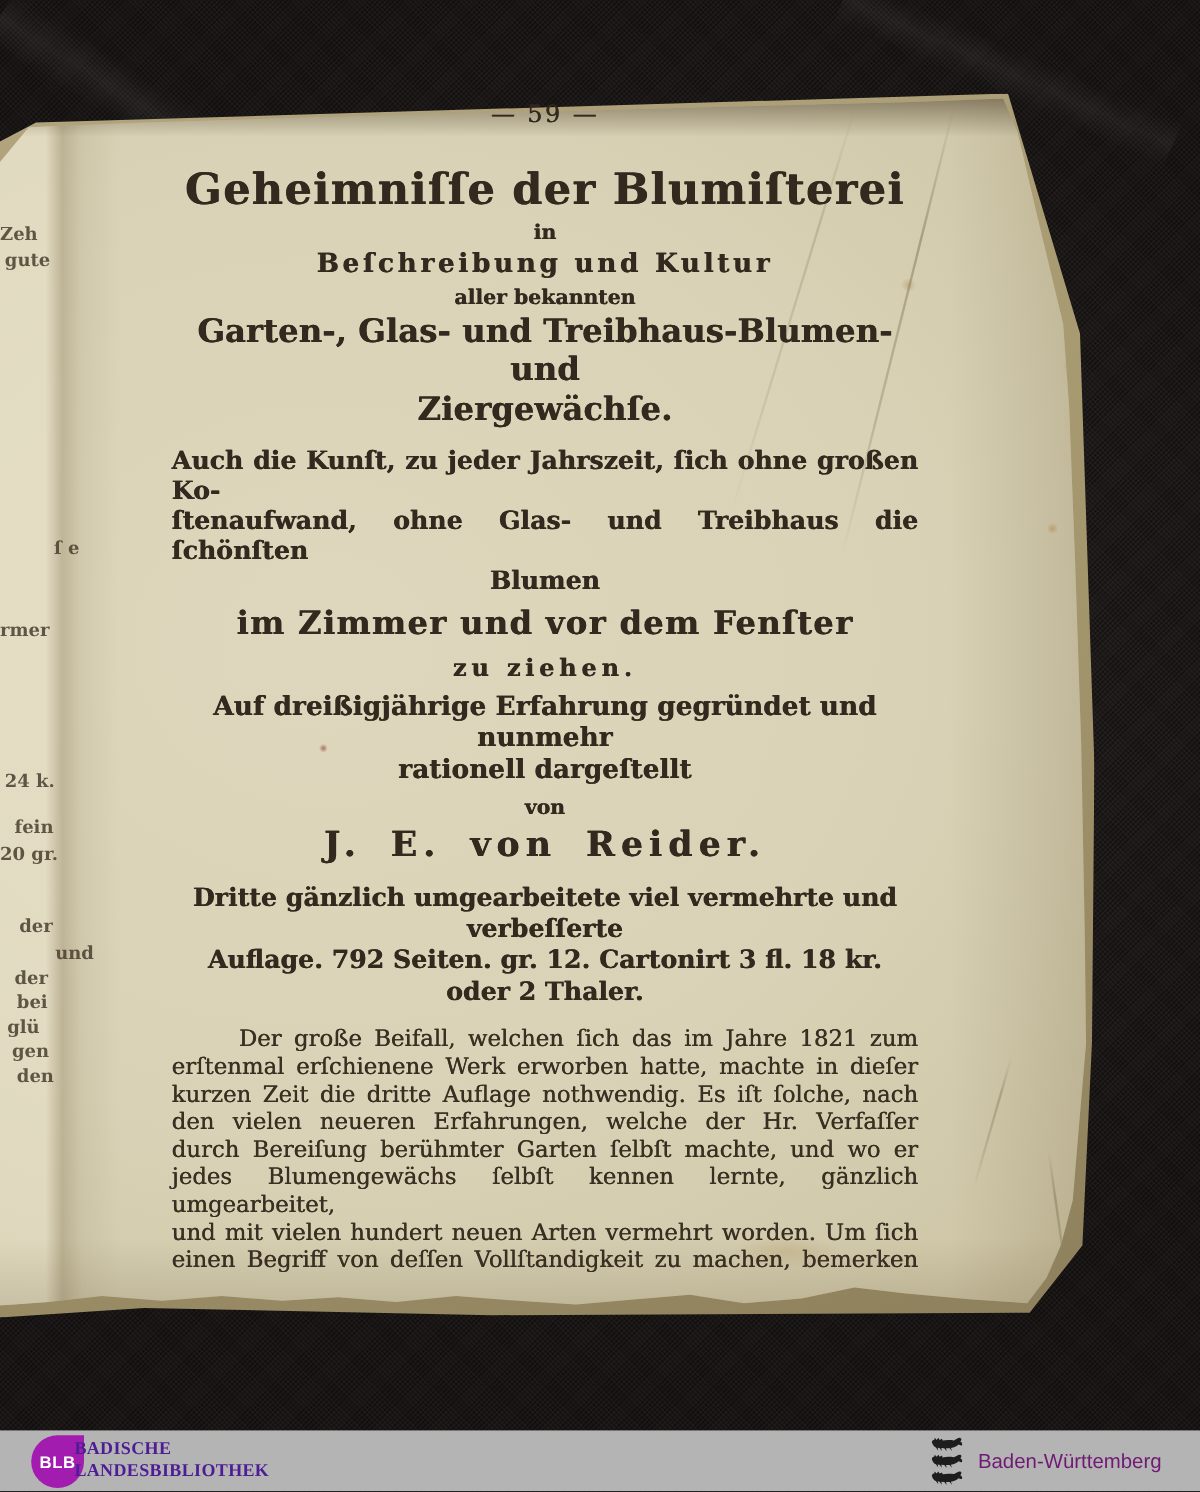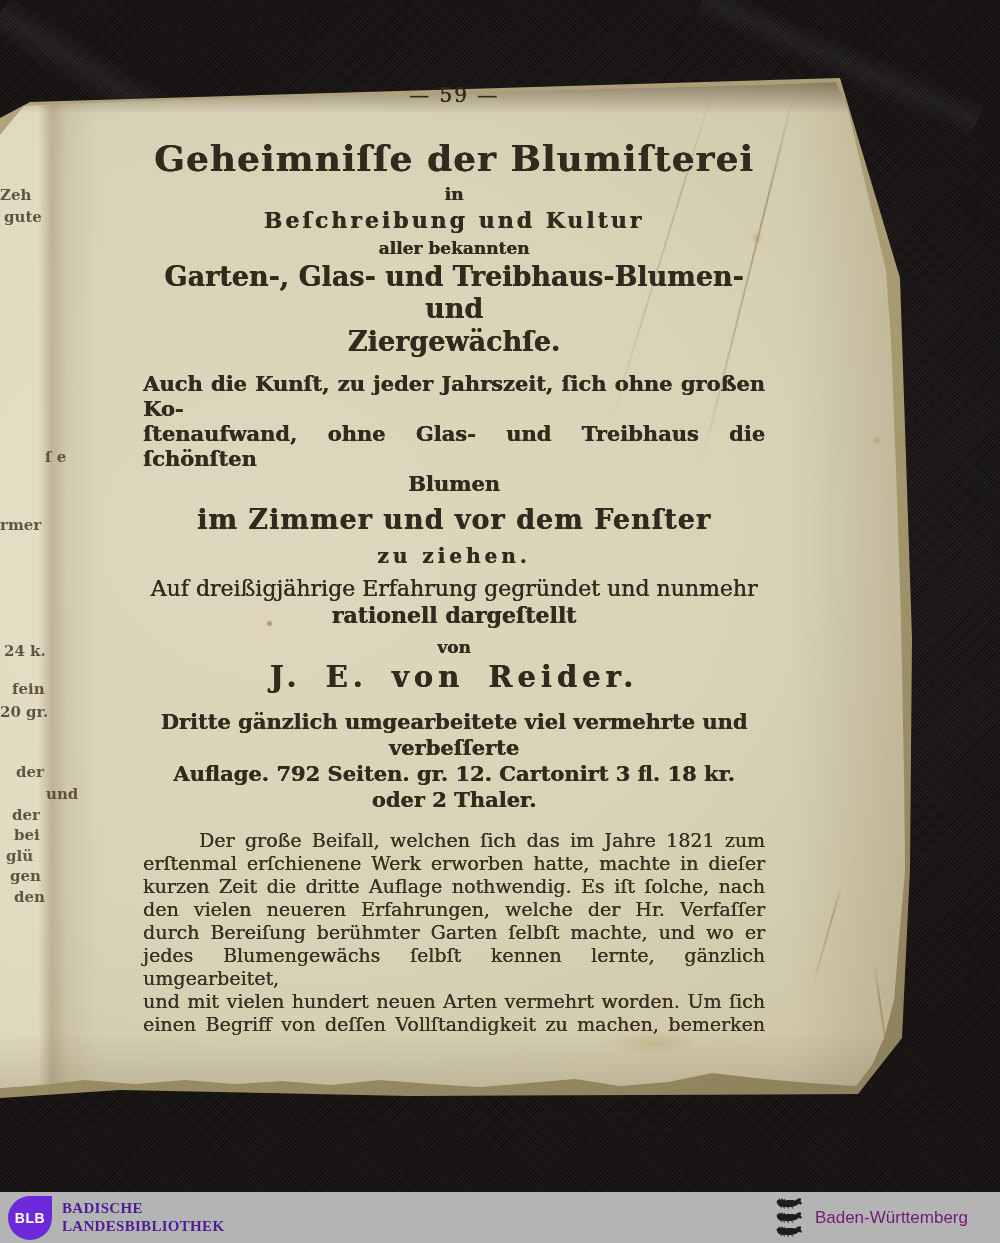--- a/index.html
+++ b/index.html
@@ -59,38 +59,38 @@
   .t-main{font-size:36px;font-weight:bold;letter-spacing:1px;margin-bottom:5px;}
   .t-in{font-size:17px;font-weight:bold;margin-bottom:3px;}
   .t-sub1{font-size:22px;font-weight:bold;letter-spacing:3px;margin-bottom:5px;}
   .t-sub2{font-size:17px;font-weight:bold;margin-bottom:3px;}
   .t-sub3{font-size:27px;font-weight:bold;line-height:1.2;}
   .t-sub4{font-size:27px;font-weight:bold;margin-bottom:14px;}
   .jline{font-size:21px;font-weight:bold;line-height:25px;text-align:justify;text-align-last:justify;}
   .t-blumen{font-size:21px;font-weight:bold;margin-bottom:8px;}
   .t-zimmer{font-size:27px;font-weight:bold;letter-spacing:1px;margin-bottom:9px;}
   .t-ziehen{font-size:20px;font-weight:bold;letter-spacing:4px;margin-bottom:8px;}
-  .t-erf{font-size:22px;font-weight:normal;line-height:26px;}
+  .t-erf{font-size:22px;font-weight:bold;line-height:26px;}
   .t-erf2{font-size:22px;font-weight:bold;margin-bottom:9px;}
   .t-von{font-size:17px;font-weight:bold;margin-bottom:3px;}
   .t-author{font-size:29px;font-weight:bold;letter-spacing:5px;word-spacing:9px;margin-bottom:15px;}
   .ed{font-size:21px;font-weight:bold;line-height:26px;}
   .ed-last{margin-bottom:16px;}
   .bodypara{margin-top:4px;}
   .bline{font-size:19px;line-height:23px;text-align:justify;text-align-last:justify;
     text-shadow:.3px 0 0 currentColor;color:#3a2f22;}
   .bline.first{padding-left:56px;}
 
   
   .frag{position:absolute;font-size:15px;font-weight:bold;color:#4a3e2e;opacity:.85;filter:blur(.3px);}
 
   
   .footer{position:absolute;left:0;bottom:0;width:1000px;height:51px;background:#b4b4b4;
     font-family:"Liberation Sans","DejaVu Sans",sans-serif;}
-  .blb-logo{position:absolute;left:8px;top:4px;width:44px;height:44px;background:#6d28d9;
+  .blb-logo{position:absolute;left:26px;top:4px;width:44px;height:44px;background:#a21caf;
     border-radius:50% 0 50% 50%;display:flex;align-items:center;justify-content:center;}
   .blb-logo span{color:#fff;font-weight:bold;font-size:14px;letter-spacing:.5px;}
   .libname{position:absolute;left:62px;top:7px;color:#4c1d95;font-weight:bold;font-size:15px;
     line-height:18px;letter-spacing:.3px;font-family:Liberation Serif, serif;}
   .state{position:absolute;right:32px;top:0;height:51px;display:flex;align-items:center;gap:12px;}
   .lions{display:flex;flex-direction:column;gap:1px;}
   .lions svg{display:block;}
   .state-label{color:#701a75;font-size:17px;}
 </style>
 </head>

